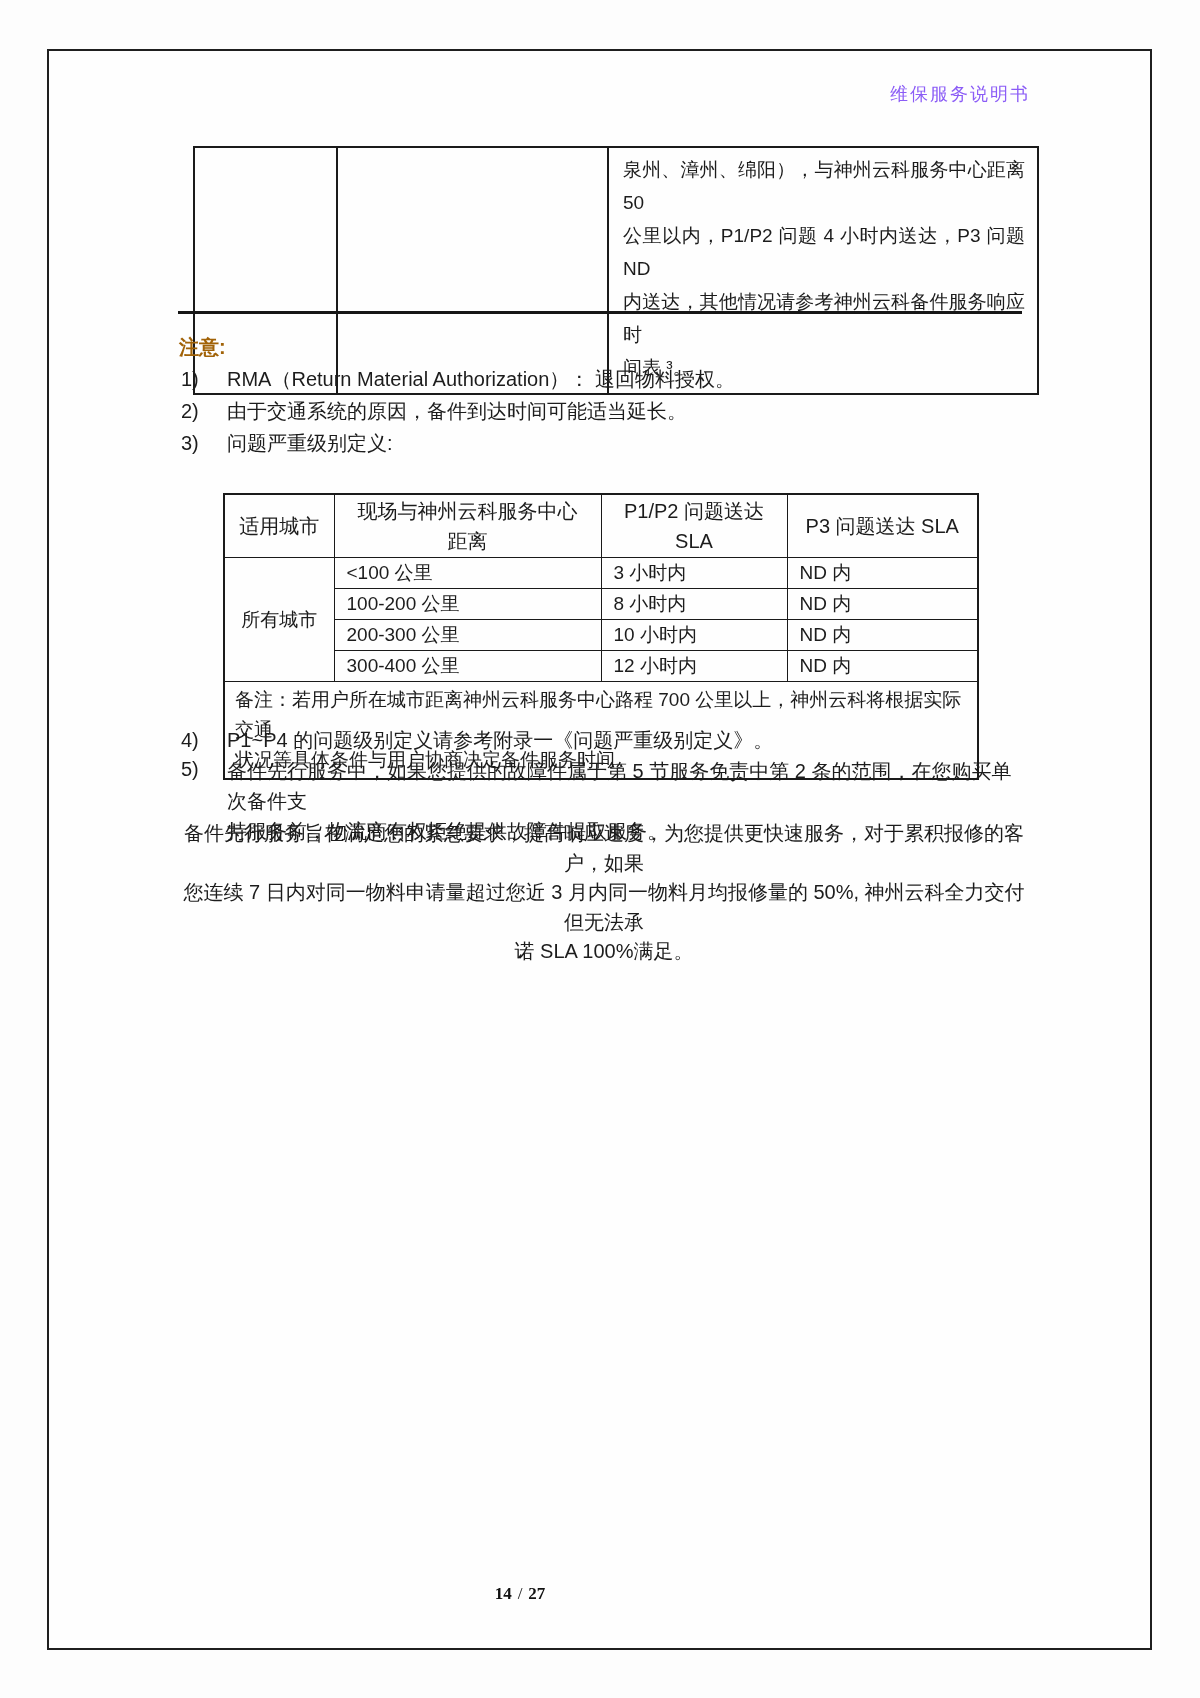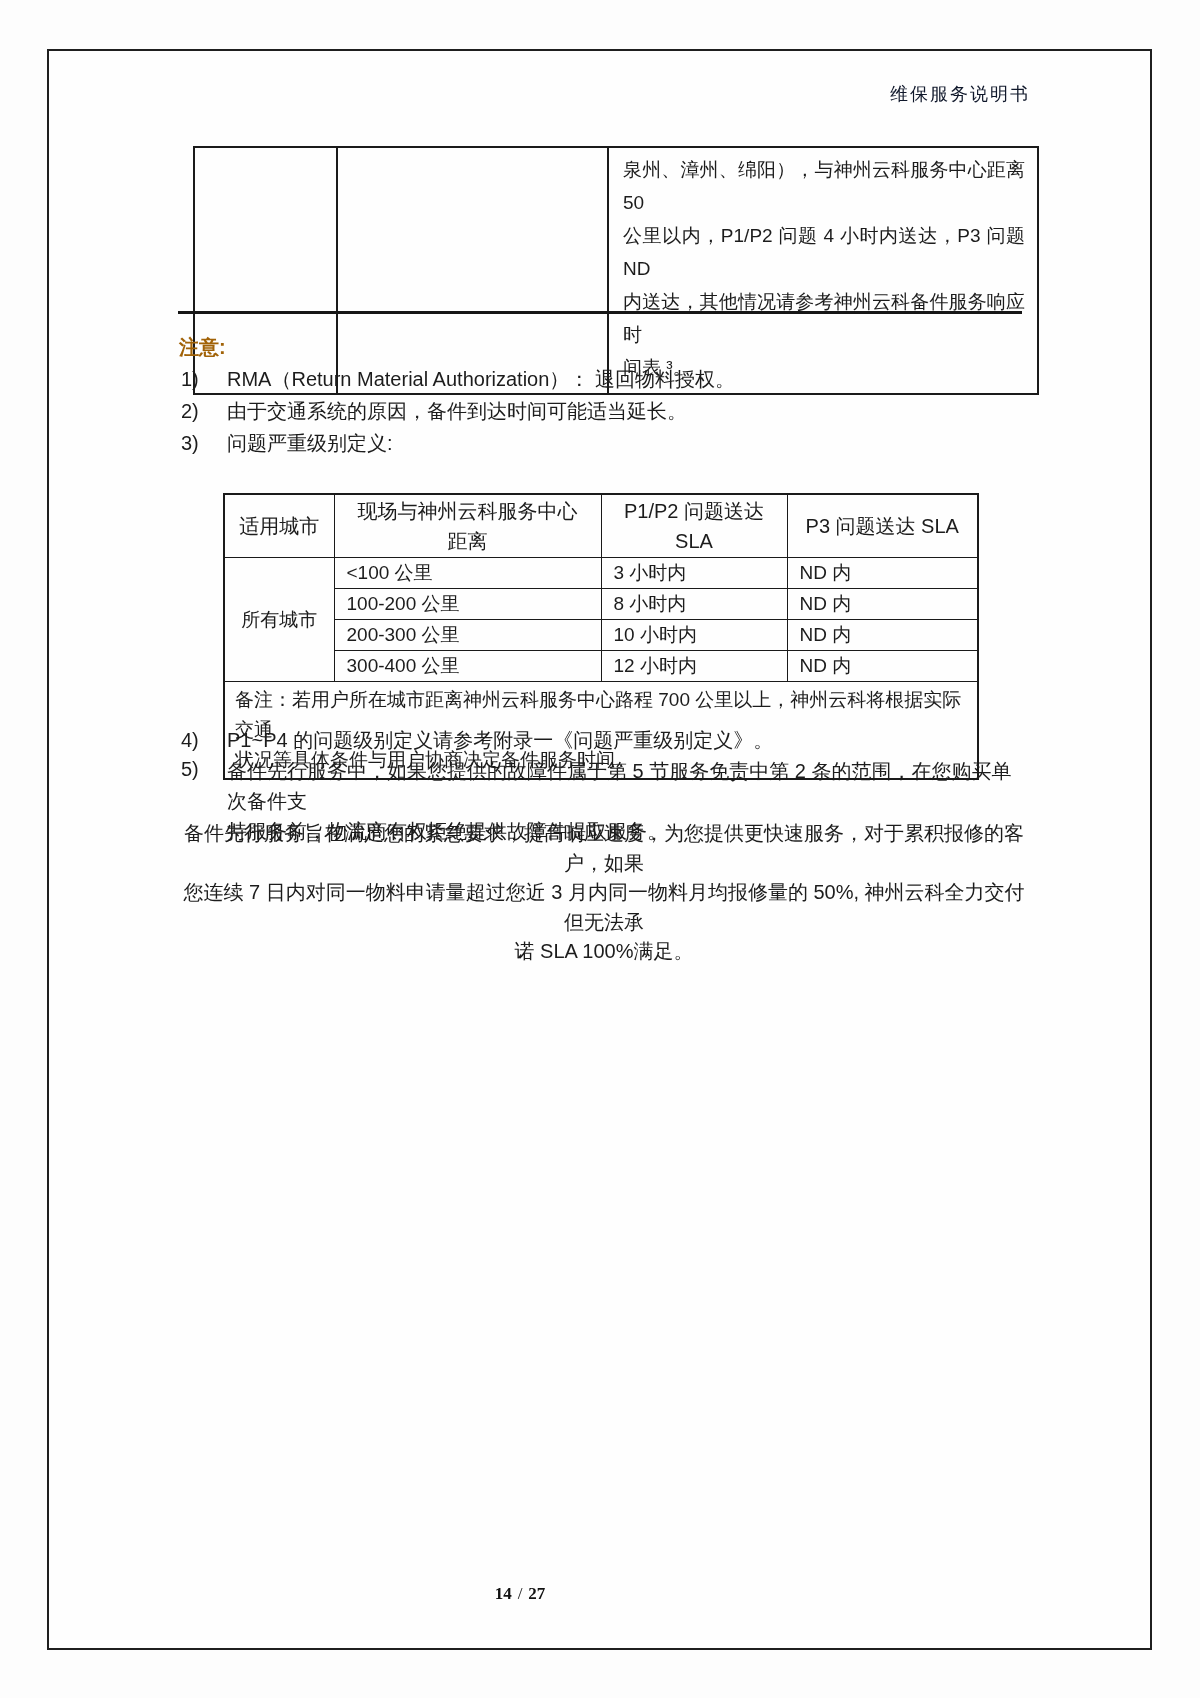--- a/index.html
+++ b/index.html
@@ -13,21 +13,21 @@
   .pre{white-space:pre-line;}
 
   .page-frame{
     position:absolute;left:47px;top:49px;width:1101px;height:1597px;
     border:2px solid #1f1f1f;background:#fefefe;
   }
 
   .header-title{
     position:absolute;left:890px;top:82px;
     font-family:"Liberation Serif","DejaVu Serif",serif;
-    font-size:18px;letter-spacing:2px;color:#0f172a;
+    font-size:18px;letter-spacing:2px;color:#8b5cf6;
   }
 
   
   .cont-table{
     position:absolute;left:193px;top:146px;
     border-collapse:collapse;table-layout:fixed;width:844px;
   }
   .cont-table td{
     border:2px solid #1a1a1a;vertical-align:top;height:137px;
     font-size:19px;line-height:33px;color:#1c1c1c;

